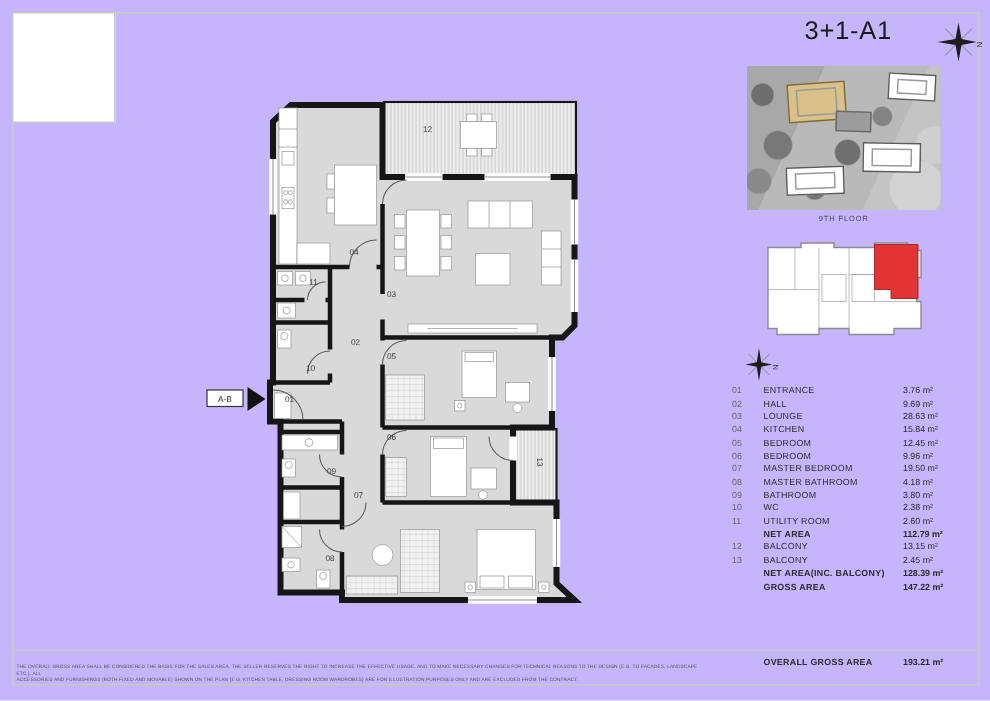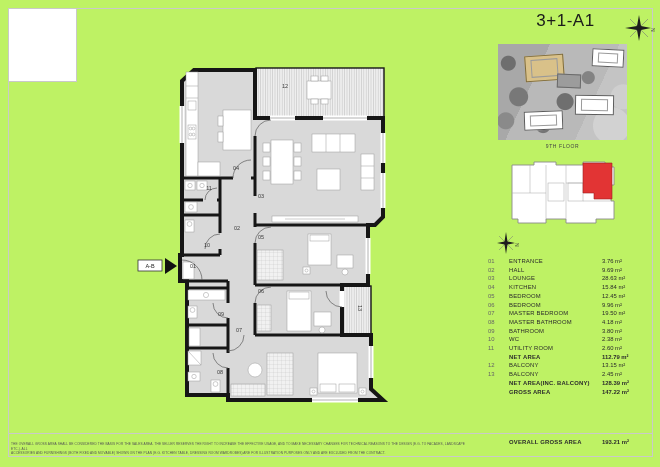--- a/index.html
+++ b/index.html
@@ -1,16 +1,16 @@
 <!DOCTYPE html>
 <html><head>
 <meta charset="utf-8">
 <style>
   html,body{margin:0;padding:0;background:#fff;}
-  #sheet{position:relative;width:660px;height:467px;background:#bef264;overflow:hidden;
+  #sheet{position:relative;width:660px;height:467px;background:#c4b5fd;overflow:hidden;
          font-family:"Liberation Sans",sans-serif;color:#222;}
   .abs{position:absolute;}
   
   #frame{left:8px;top:8px;width:643px;height:447px;border:1px solid #c9c9c9;}
   #logo-box{left:8px;top:8px;width:67px;height:72px;border:1px solid #c9c9c9;background:#fff;}
   #bottom-divider{left:8px;top:433px;width:644px;height:0;border-top:1px solid #c9c9c9;}
   
   #title{left:498px;top:11px;width:135px;text-align:center;font-size:17px;letter-spacing:.5px;color:#1a1a1a;}
   #title-compass{left:623px;top:13px;}
   #key-compass{left:494px;top:231px;}

